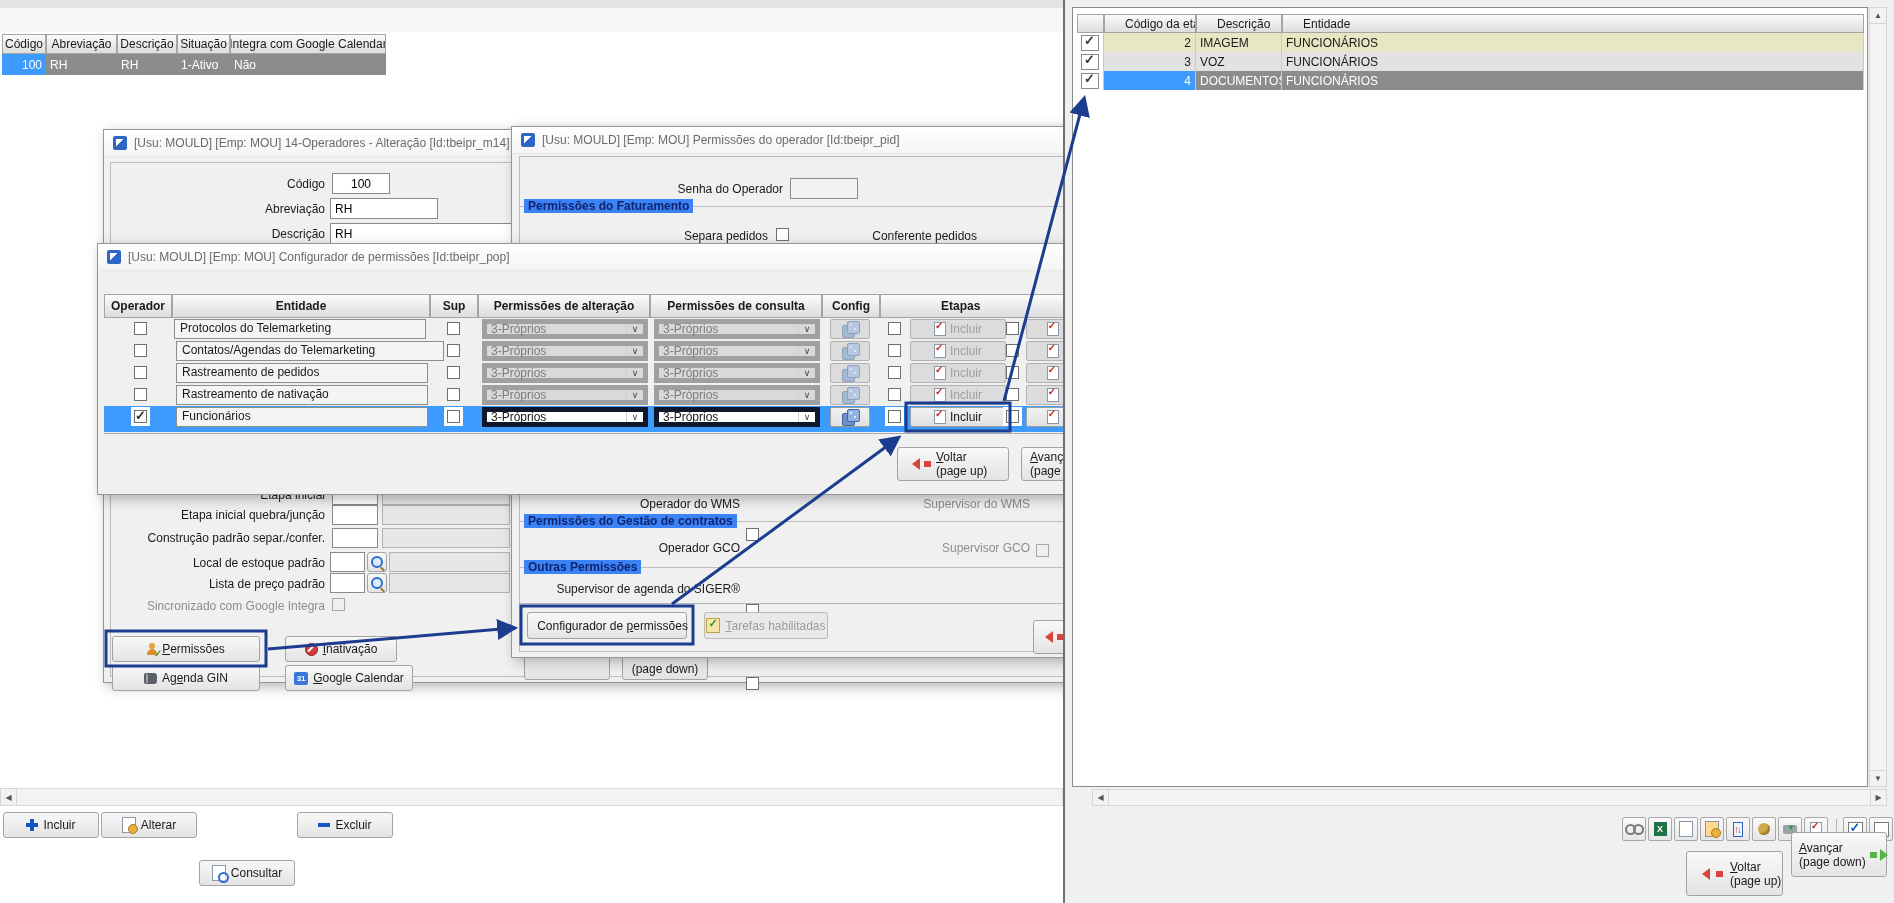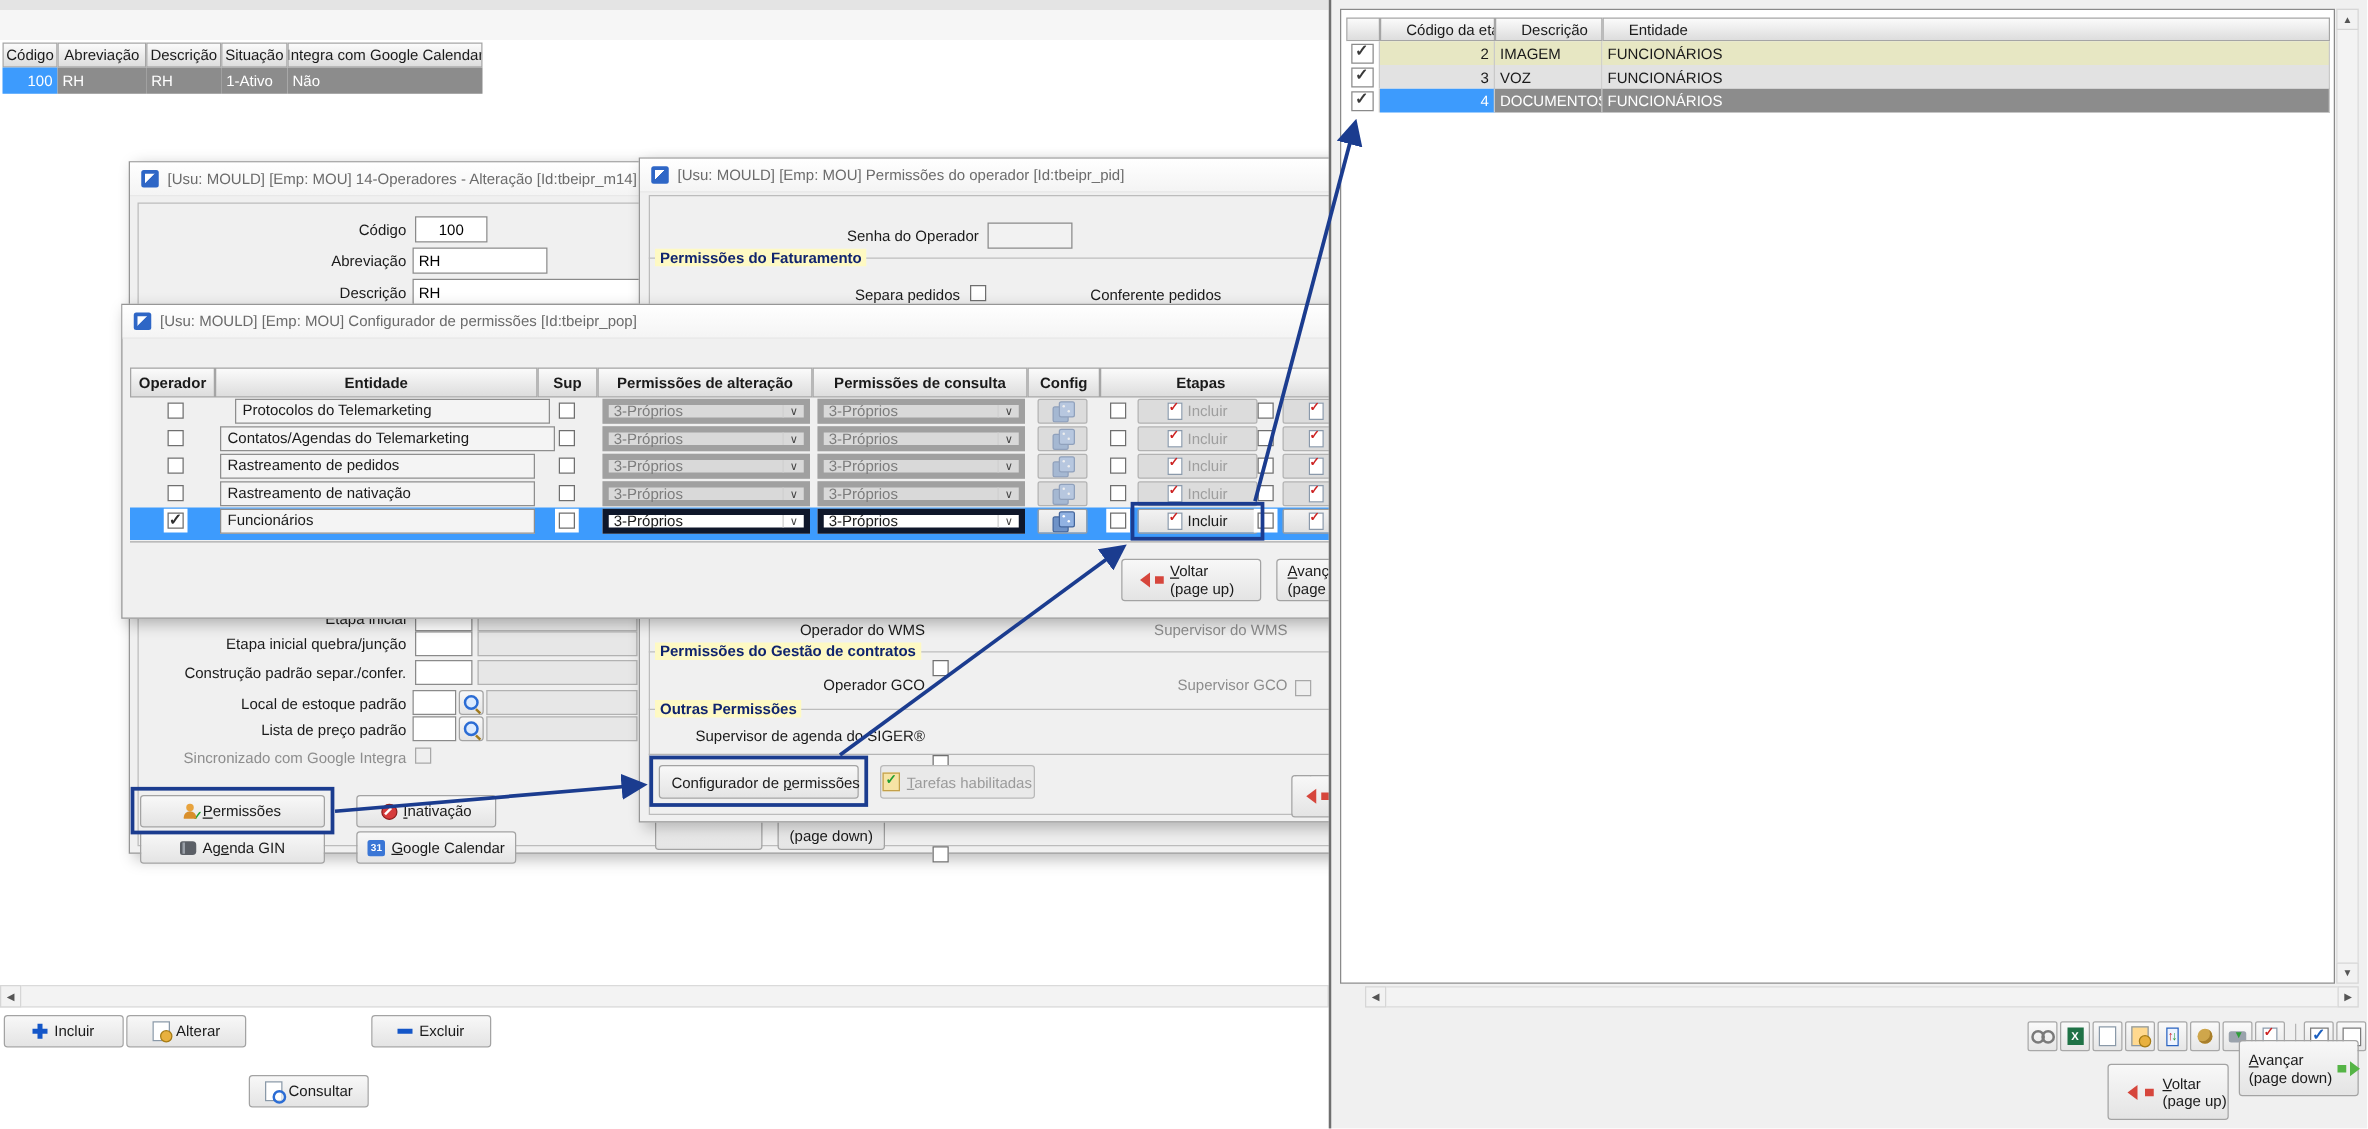--- a/index.html
+++ b/index.html
@@ -13,21 +13,21 @@
   .glabel{color:#8d8d8d;}
   .inp{position:absolute;box-sizing:border-box;border:1px solid #8a8a8a;background:#fff;font-family:inherit;font-size:12px;padding:1px 4px;}
   .inp.center{text-align:center;}
   .gfield{position:absolute;box-sizing:border-box;background:#e7e7e7;border:1px solid #b2b2b2;}
   .btn{position:absolute;box-sizing:border-box;display:flex;align-items:center;justify-content:center;gap:5px;background:linear-gradient(#f8f8f8,#e4e4e4);border:1px solid #a3a3a3;border-radius:3px;font-size:12px;white-space:nowrap;}
   .btn.dis{color:#9b9b9b;background:#e9e9e9;border-color:#b9b9b9;}
   .u{text-decoration:underline;}
   .cb{display:inline-block;width:13px;height:13px;background:#fff;border:1px solid #6f6f6f;position:relative;box-sizing:border-box;flex:0 0 auto;}
   .cb.on::after{content:"✓";position:absolute;left:0px;top:-3px;font-size:13px;font-weight:bold;color:#2e2e2e;}
   .cb.gray{background:#efefef;border-color:#a8a8a8;}
-  .grouphdr{position:absolute;font-weight:bold;color:#10246e;background:#fef9c3;padding:0 4px;white-space:nowrap;}
+  .grouphdr{position:absolute;font-weight:bold;color:#10246e;background:#3b82f6;padding:0 4px;white-space:nowrap;}
   .gline{position:absolute;height:1px;background:#bdbdbd;}
   .hcell{position:absolute;box-sizing:border-box;border:1px solid #a5a5a5;background:linear-gradient(#fbfbfb,#dddddd);display:flex;align-items:center;justify-content:center;white-space:nowrap;overflow:hidden;}
   .hcell.bold{font-weight:bold;}
   .hcell.left{justify-content:flex-start;padding-left:20px;}
   .gcell{position:absolute;box-sizing:border-box;display:flex;align-items:center;padding:0 4px;white-space:nowrap;overflow:hidden;}
   .dd{position:absolute;box-sizing:border-box;border:5px solid #0f172a;background:#fff;display:flex;align-items:center;padding-left:4px;}
   .dd .dda{margin-left:auto;align-self:stretch;width:16px;display:flex;align-items:center;justify-content:center;border-left:1px solid #cfcfcf;font-size:9px;color:#444;}
   .entity{position:absolute;box-sizing:border-box;border:1px solid #8e8e8e;background:#f4f4f4;padding:1px 0 0 5px;white-space:nowrap;overflow:hidden;}
   .cfgrow{position:absolute;left:104px;width:1046px;height:22px;}
   .cfgrow.sel{height:26px;background:#3d9bfd;}
@@ -276,21 +276,21 @@
     <div class="hcell bold" style="left:478px;top:294px;width:172px;height:24px">Permissões de alteração</div>
     <div class="hcell bold" style="left:650px;top:294px;width:172px;height:24px">Permissões de consulta</div>
     <div class="hcell bold" style="left:822px;top:294px;width:58px;height:24px">Config</div>
     <div class="hcell bold" style="left:880px;top:294px;width:270px;height:24px;justify-content:flex-start;padding-left:60px">Etapas</div>
 
     <div id="cfg-rows">
         <div class="cfgrow dis" style="top: 318px;">
       <span class="cbw" style="left:27px">
             <span class="cb"></span>
           </span>
-      <div class="entity" style="left:84px;top:1px;width:252px;height:20px">Protocolos do Telemarketing</div>
+      <div class="entity" style="left:70px;top:1px;width:252px;height:20px">Protocolos do Telemarketing</div>
       <span class="cbw" style="left:340px">
             <span class="cb"></span>
           </span>
       <div class="dd" style="left:378px;top:1px;width:166px;height:20px">
             <span class="ddv">3-Próprios</span>
             <span class="dda">∨</span>
           </div>
       <div class="dd" style="left:550px;top:1px;width:166px;height:20px">
             <span class="ddv">3-Próprios</span>
             <span class="dda">∨</span>

